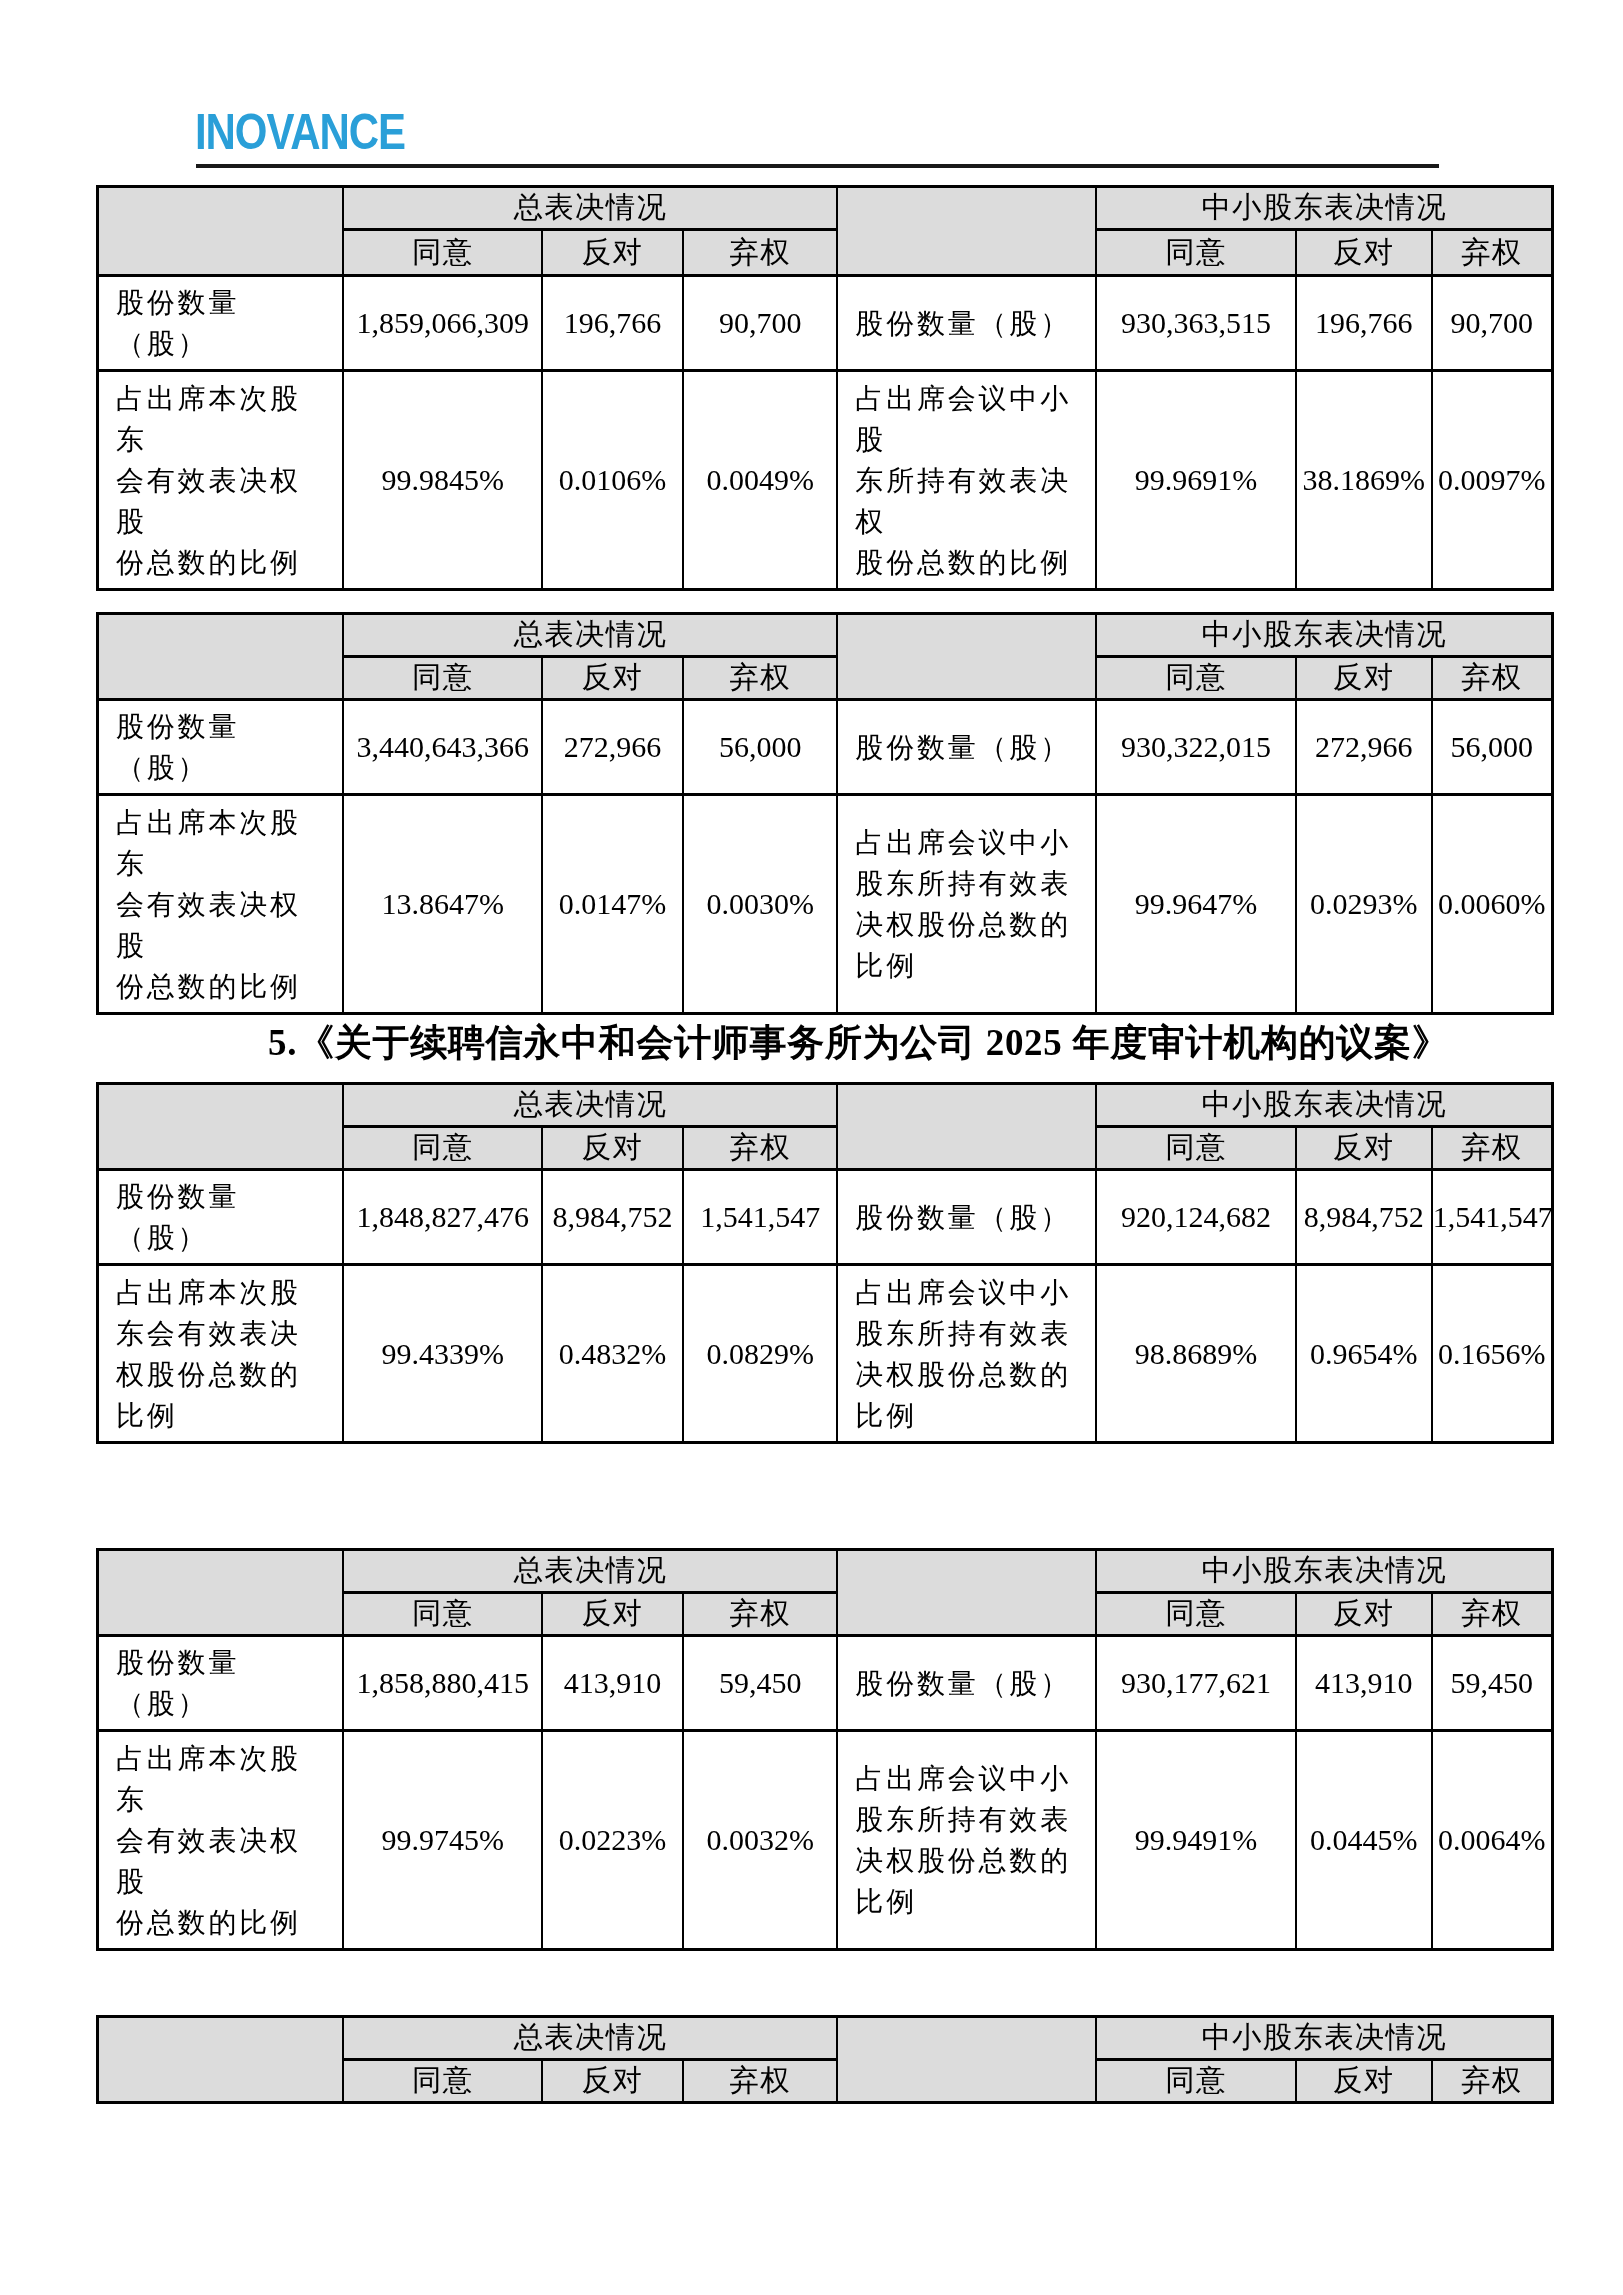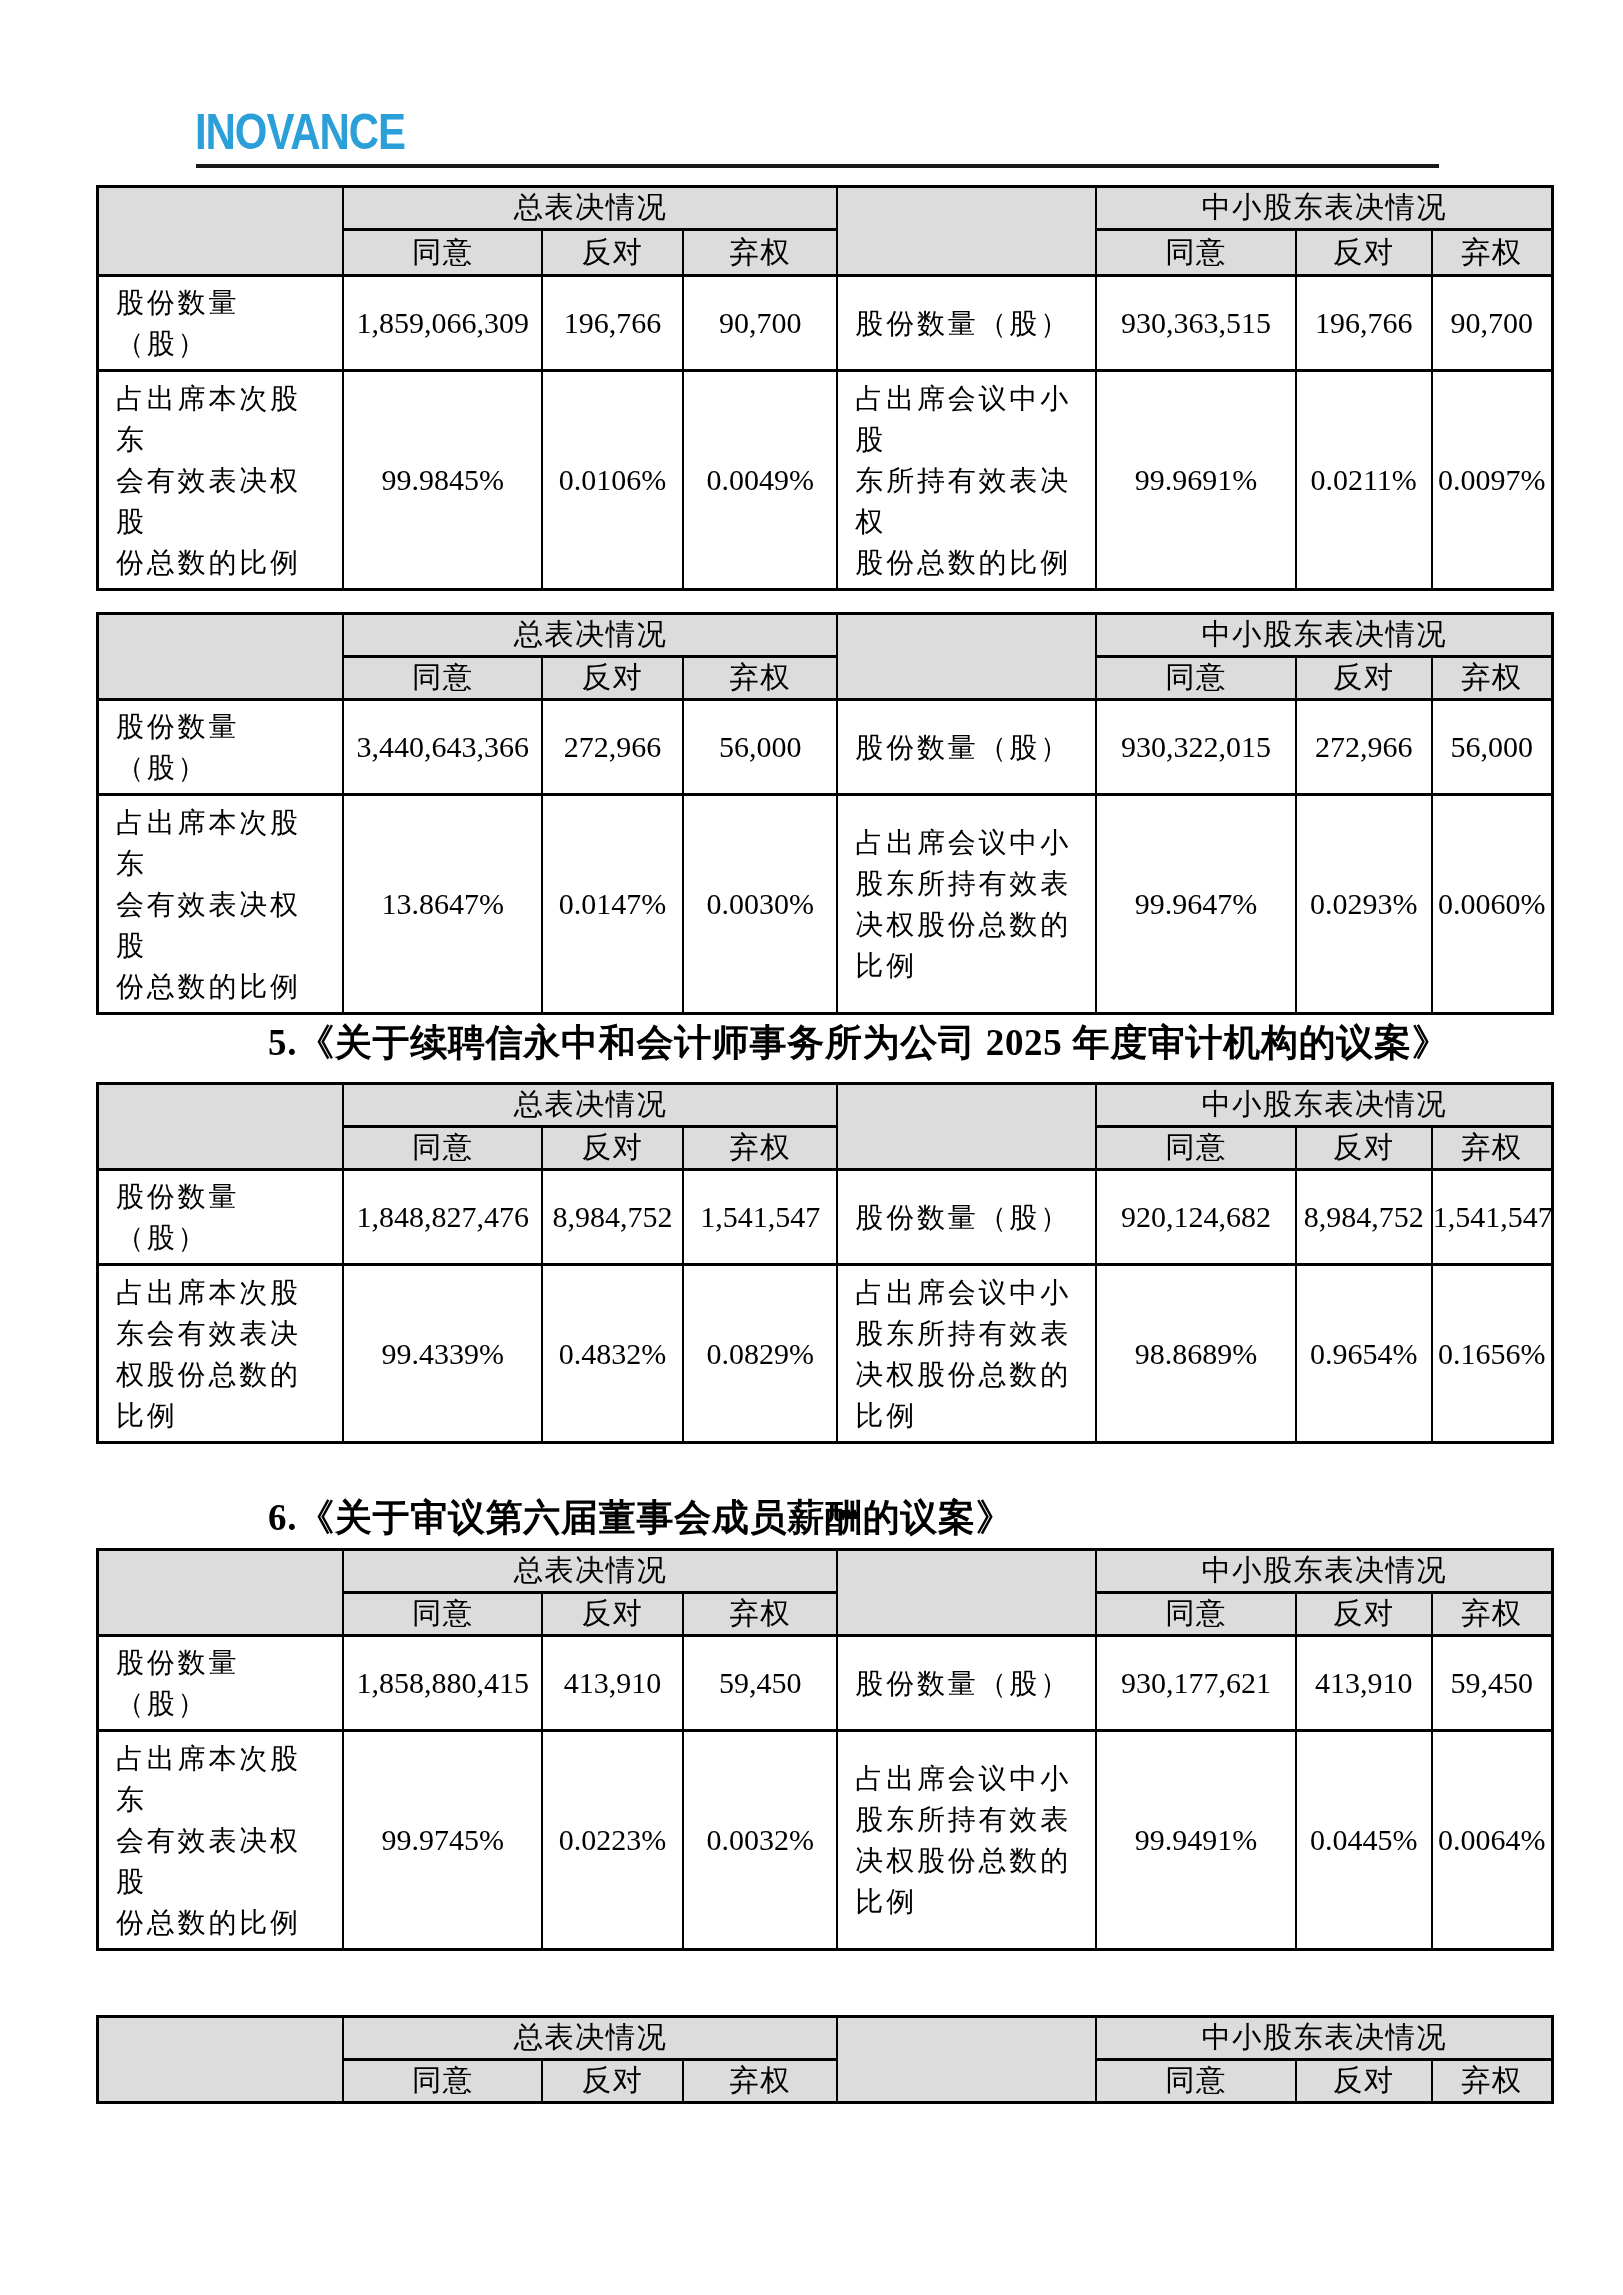--- a/index.html
+++ b/index.html
@@ -125,21 +125,21 @@
       <td class="lbl">占出席本次股东
 会有效表决权股
 份总数的比例</td>
       <td class="num">99.9845%</td>
       <td class="num">0.0106%</td>
       <td class="num">0.0049%</td>
       <td class="lbl">占出席会议中小股
 东所持有效表决权
 股份总数的比例</td>
       <td class="num">99.9691%</td>
-      <td class="num">0.0211%</td>
+      <td class="num">38.1869%</td>
       <td class="num">0.0097%</td>
     </tr>
   </tbody>
     </table>
 
   <table class="vote t4">
     <colgroup>
       <col style="width:16.9%">
         <col style="width:13.65%">
         <col style="width:9.7%">
@@ -242,21 +242,20 @@
 股东所持有效表
 决权股份总数的
 比例</td>
       <td class="num">98.8689%</td>
       <td class="num">0.9654%</td>
       <td class="num">0.1656%</td>
     </tr>
   </tbody>
     </table>
 
-  <div class="sec-title title-6">6.《关于审议第六届董事会成员薪酬的议案》</div>
   <table class="vote t6">
     <colgroup>
       <col style="width:16.9%">
         <col style="width:13.65%">
         <col style="width:9.7%">
         <col style="width:10.6%">
       <col style="width:17.8%">
         <col style="width:13.7%">
         <col style="width:9.35%">
         <col style="width:8.3%">

